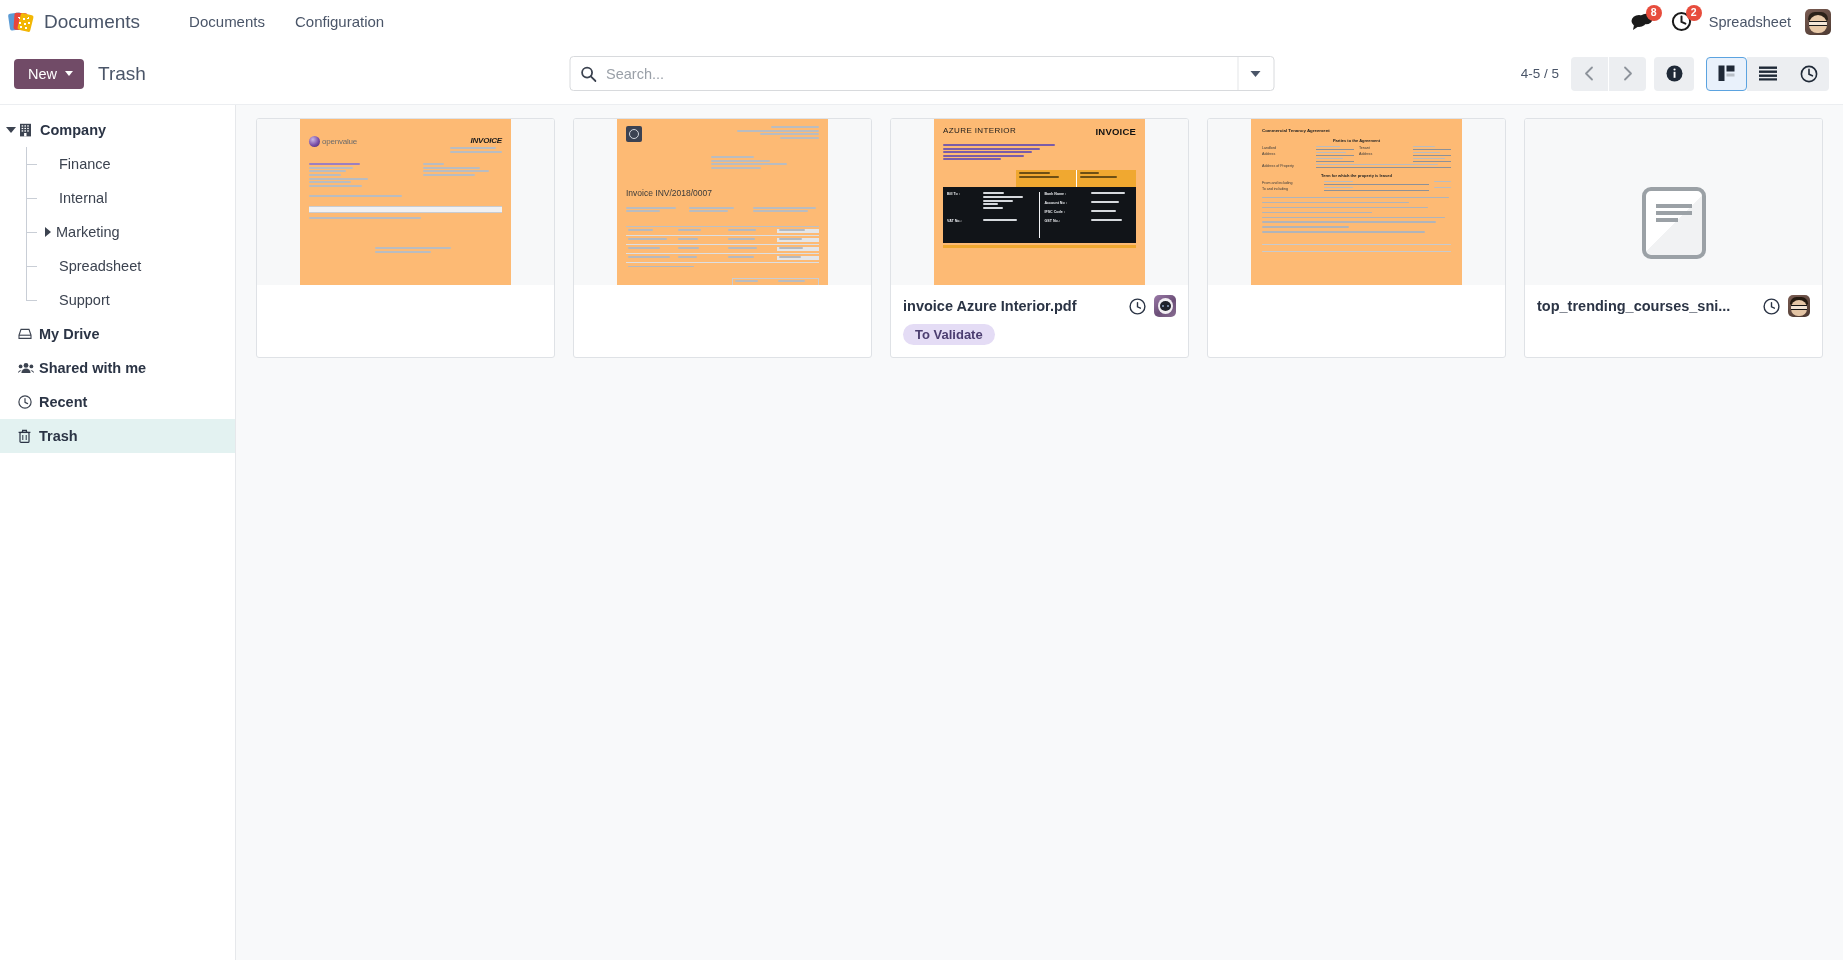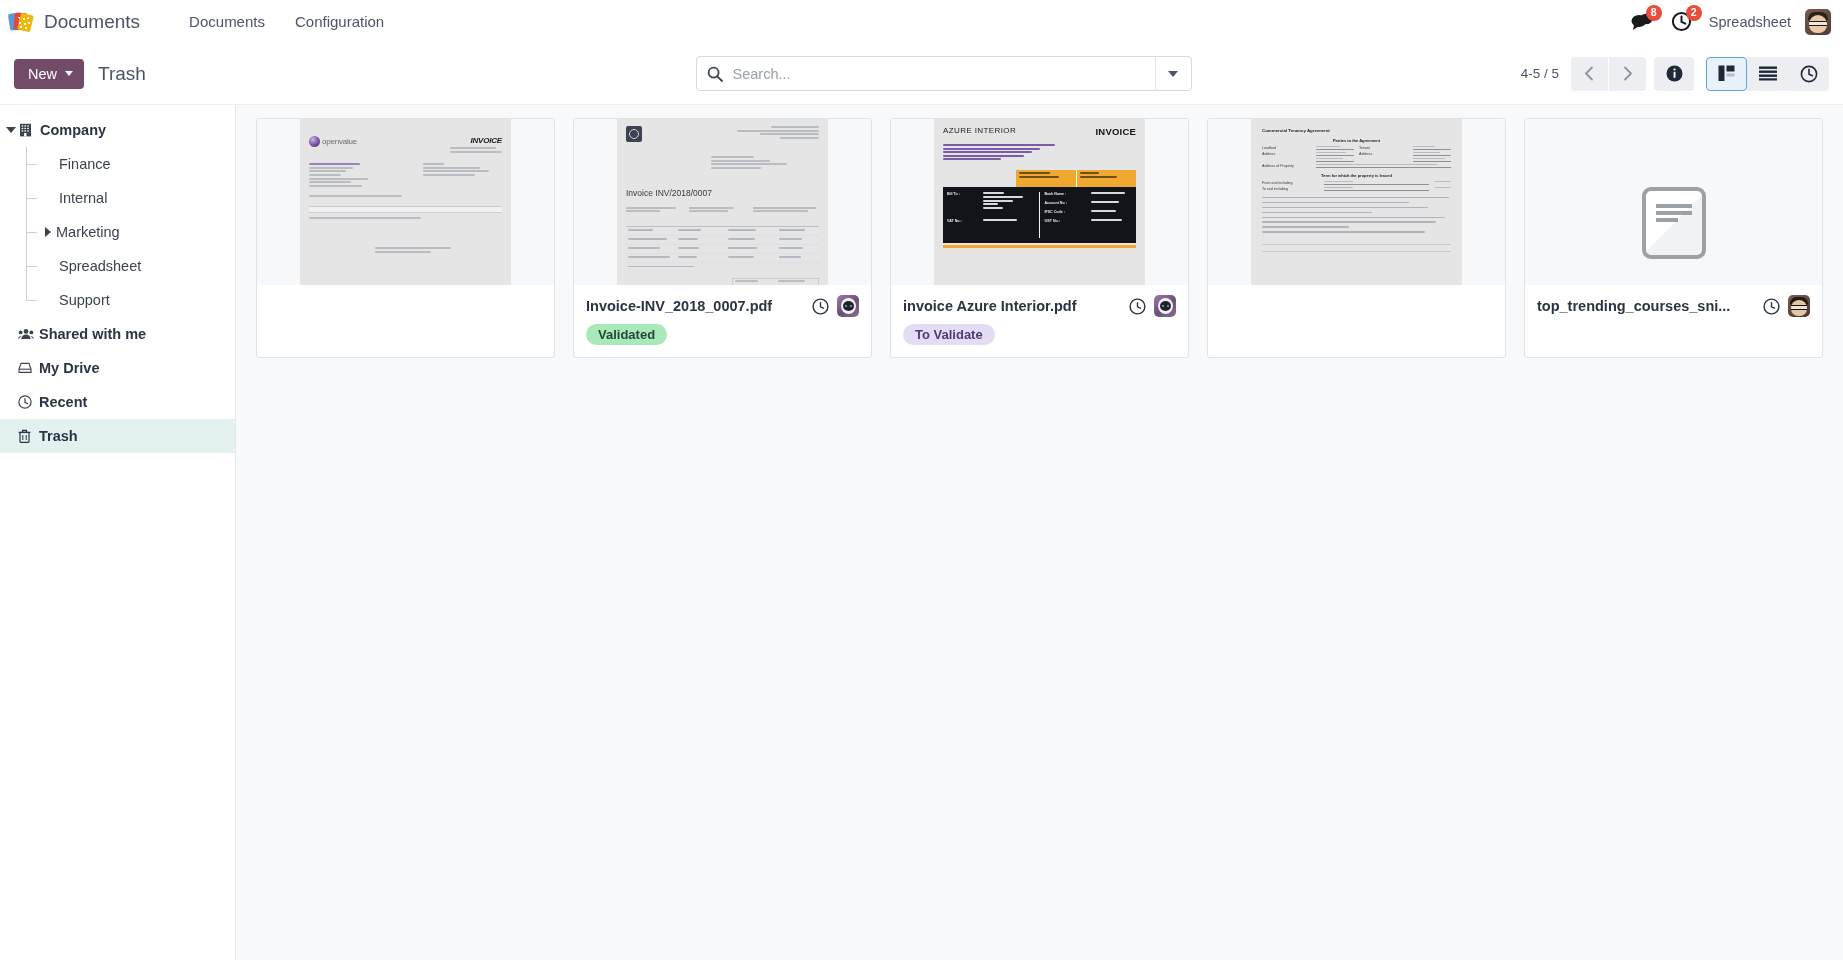--- a/index.html
+++ b/index.html
@@ -165,22 +165,21 @@
   .breadcrumb-title {
     font-size: 19px;
     color: #4a5568;
     white-space: nowrap;
   }
 
   .search-wrap {
     position: absolute;
     left: 50%;
     transform: translateX(-50%);
-    width: 496px;
-    margin-left: 22px;
+    width: 705px;
   }
   .search-box {
     display: flex;
     align-items: center;
     height: 35px;
     border: 1px solid #d8dadd;
     border-radius: 4px;
     background: #fff;
     overflow: hidden;
   }
@@ -373,21 +372,21 @@
     background: #f7f8f9;
     display: flex;
     align-items: flex-start;
     justify-content: center;
     overflow: hidden;
     position: relative;
   }
   .thumb-page {
     width: 211px;
     height: 166px;
-    background: #e5e5e5;
+    background: #fdba74;
     overflow: hidden;
     position: relative;
     font-size: 3px;
     color: #3a3a3a;
     padding: 7px 9px;
   }
   .card-foot {
     padding: 10px 12px 12px 12px;
     display: flex;
     flex-direction: column;
@@ -698,40 +697,40 @@
     </div>
     <div class="side-row child-row">
       <span class="child-label">Spreadsheet</span>
     </div>
     <div class="side-row child-row last">
       <span class="child-label">Support</span>
     </div>
 
     <div class="side-row bold">
       <span class="sico">
+        <svg width="14" height="12" viewBox="0 0 14 12">
+          <path d="M1 7.2 L3 1.4 h8 l2 5.8 v3.2 h-12 z" fill="none" stroke="#3c4350" stroke-width="1.1"></path>
+          <line x1="1" y1="7.2" x2="13" y2="7.2" stroke="#3c4350" stroke-width="1.1"></line>
+        </svg>
+      </span>
+      <span>My Drive</span>
+    </div>
+
+    <div class="side-row bold">
+      <span class="sico">
         <svg width="16" height="12" viewBox="0 0 16 12">
           <circle cx="8" cy="3.4" r="2.4" fill="#3c4350"></circle>
           <path d="M3.4 11 a4.6 4.6 0 0 1 9.2 0 z" fill="#3c4350"></path>
           <circle cx="2.6" cy="4.4" r="1.9" fill="#3c4350"></circle>
           <circle cx="13.4" cy="4.4" r="1.9" fill="#3c4350"></circle>
           <path d="M0 11 a3 3 0 0 1 3.6 -2.8 z" fill="#3c4350"></path>
           <path d="M16 11 a3 3 0 0 0 -3.6 -2.8 z" fill="#3c4350"></path>
         </svg>
       </span>
       <span>Shared with me</span>
-    </div>
-
-    <div class="side-row bold">
-      <span class="sico">
-        <svg width="14" height="12" viewBox="0 0 14 12">
-          <path d="M1 7.2 L3 1.4 h8 l2 5.8 v3.2 h-12 z" fill="none" stroke="#3c4350" stroke-width="1.1"></path>
-          <line x1="1" y1="7.2" x2="13" y2="7.2" stroke="#3c4350" stroke-width="1.1"></line>
-        </svg>
-      </span>
-      <span>My Drive</span>
     </div>
 
     <div class="side-row bold">
       <span class="sico">
         <svg width="14" height="14" viewBox="0 0 14 14">
           <circle cx="7" cy="7" r="6.1" fill="none" stroke="#3c4350" stroke-width="1.2"></circle>
           <path d="M7 3.5 L7 7.3 L9.6 8.6" fill="none" stroke="#3c4350" stroke-width="1.2" stroke-linecap="round"></path>
         </svg>
       </span>
       <span>Recent</span>
@@ -904,36 +903,20 @@
                     <div class="blur-line" style="width:60%"></div>
                   </div>
                   <div class="c">
                     <div class="blur-line" style="width:72%"></div>
                   </div>
                 </div>
 
             </div>
 
           </div>
-        </div>
-        <div class="card-foot">
-          <div class="foot-line">
-            <div class="doc-name">Invoice-INV_2018_0007.pdf</div>
-            <span class="clock-ico">
-              <svg width="17" height="17" viewBox="0 0 17 17">
-                <circle cx="8.5" cy="8.5" r="7.4" fill="none" stroke="#2b3445" stroke-width="1.4"></circle>
-                <path d="M8.5 4.6 L8.5 8.8 L11.4 10.2" fill="none" stroke="#2b3445" stroke-width="1.4" stroke-linecap="round"></path>
-              </svg>
-            </span>
-            <span class="card-avatar av-purple">
-              <span class="eyeball"></span>
-                <span class="pupil"></span>
-            </span>
-          </div>
-          <div class="tag tag-green">Validated</div>
         </div>
       </div>
 
       <div class="doc-card">
         <div class="thumb">
           <div class="thumb-page">
             <div class="az-head">
               <div class="az-name">AZURE INTERIOR</div>
               <div class="az-inv">INVOICE</div>
             </div>

